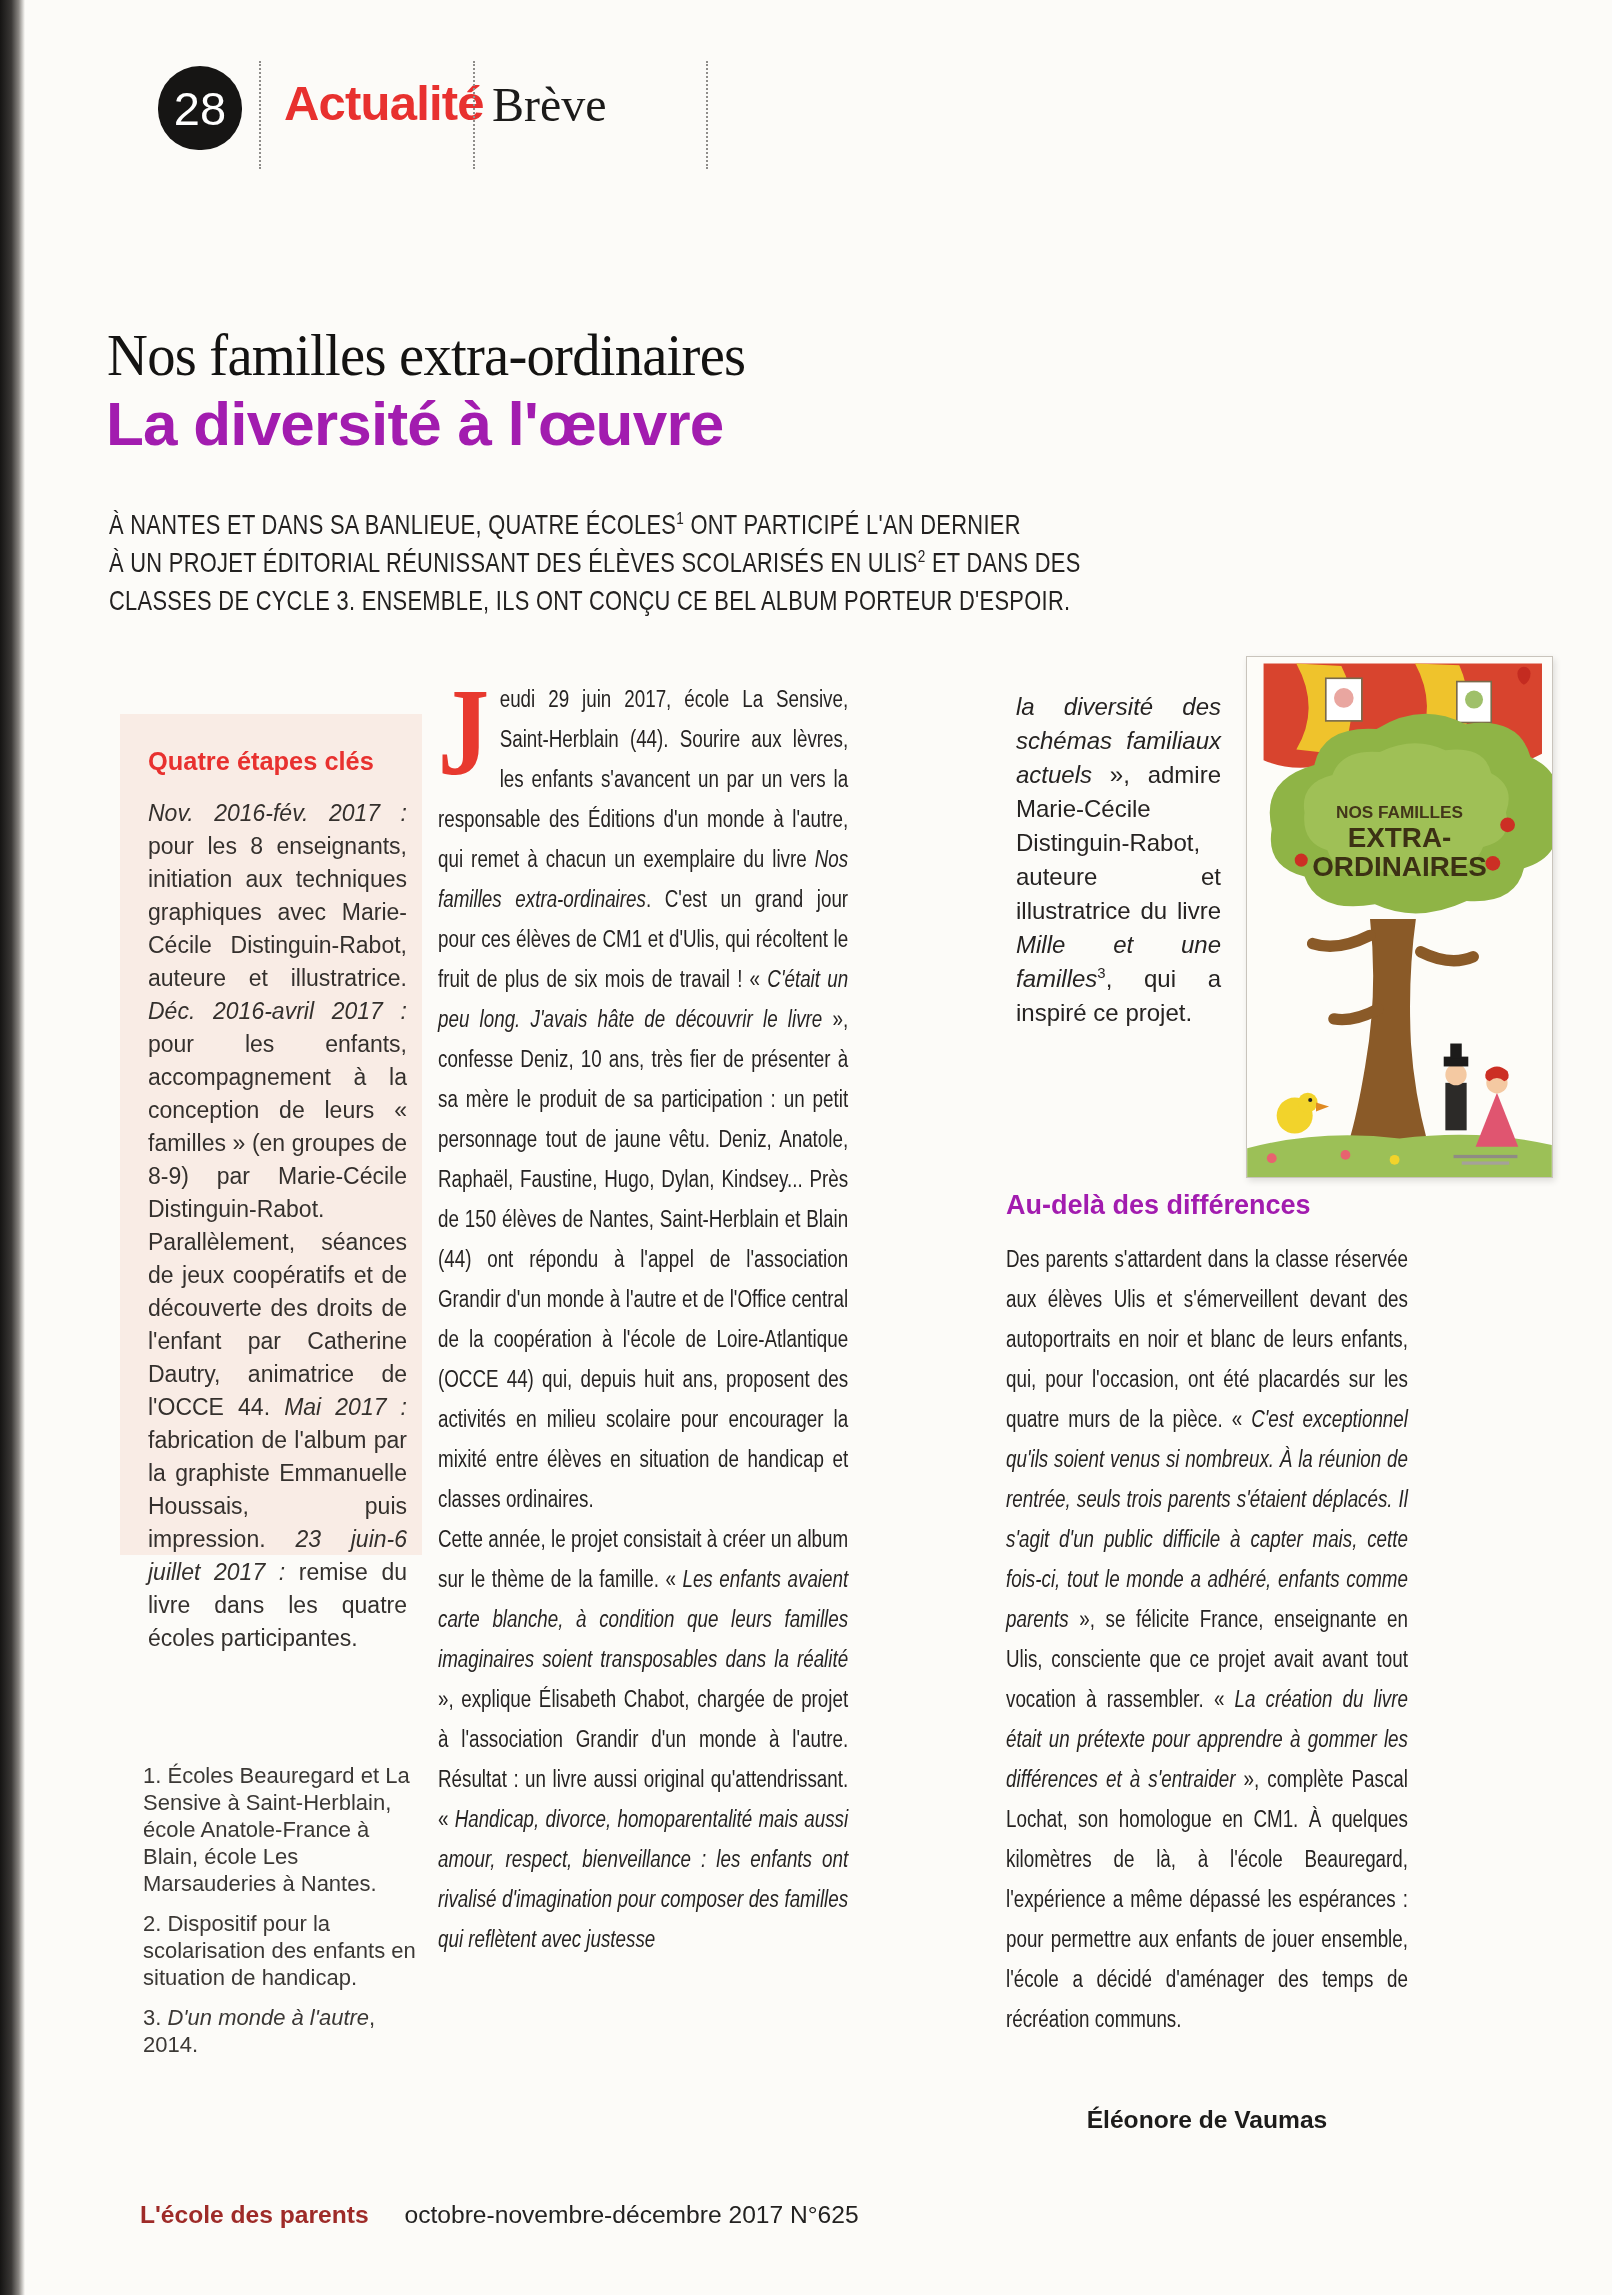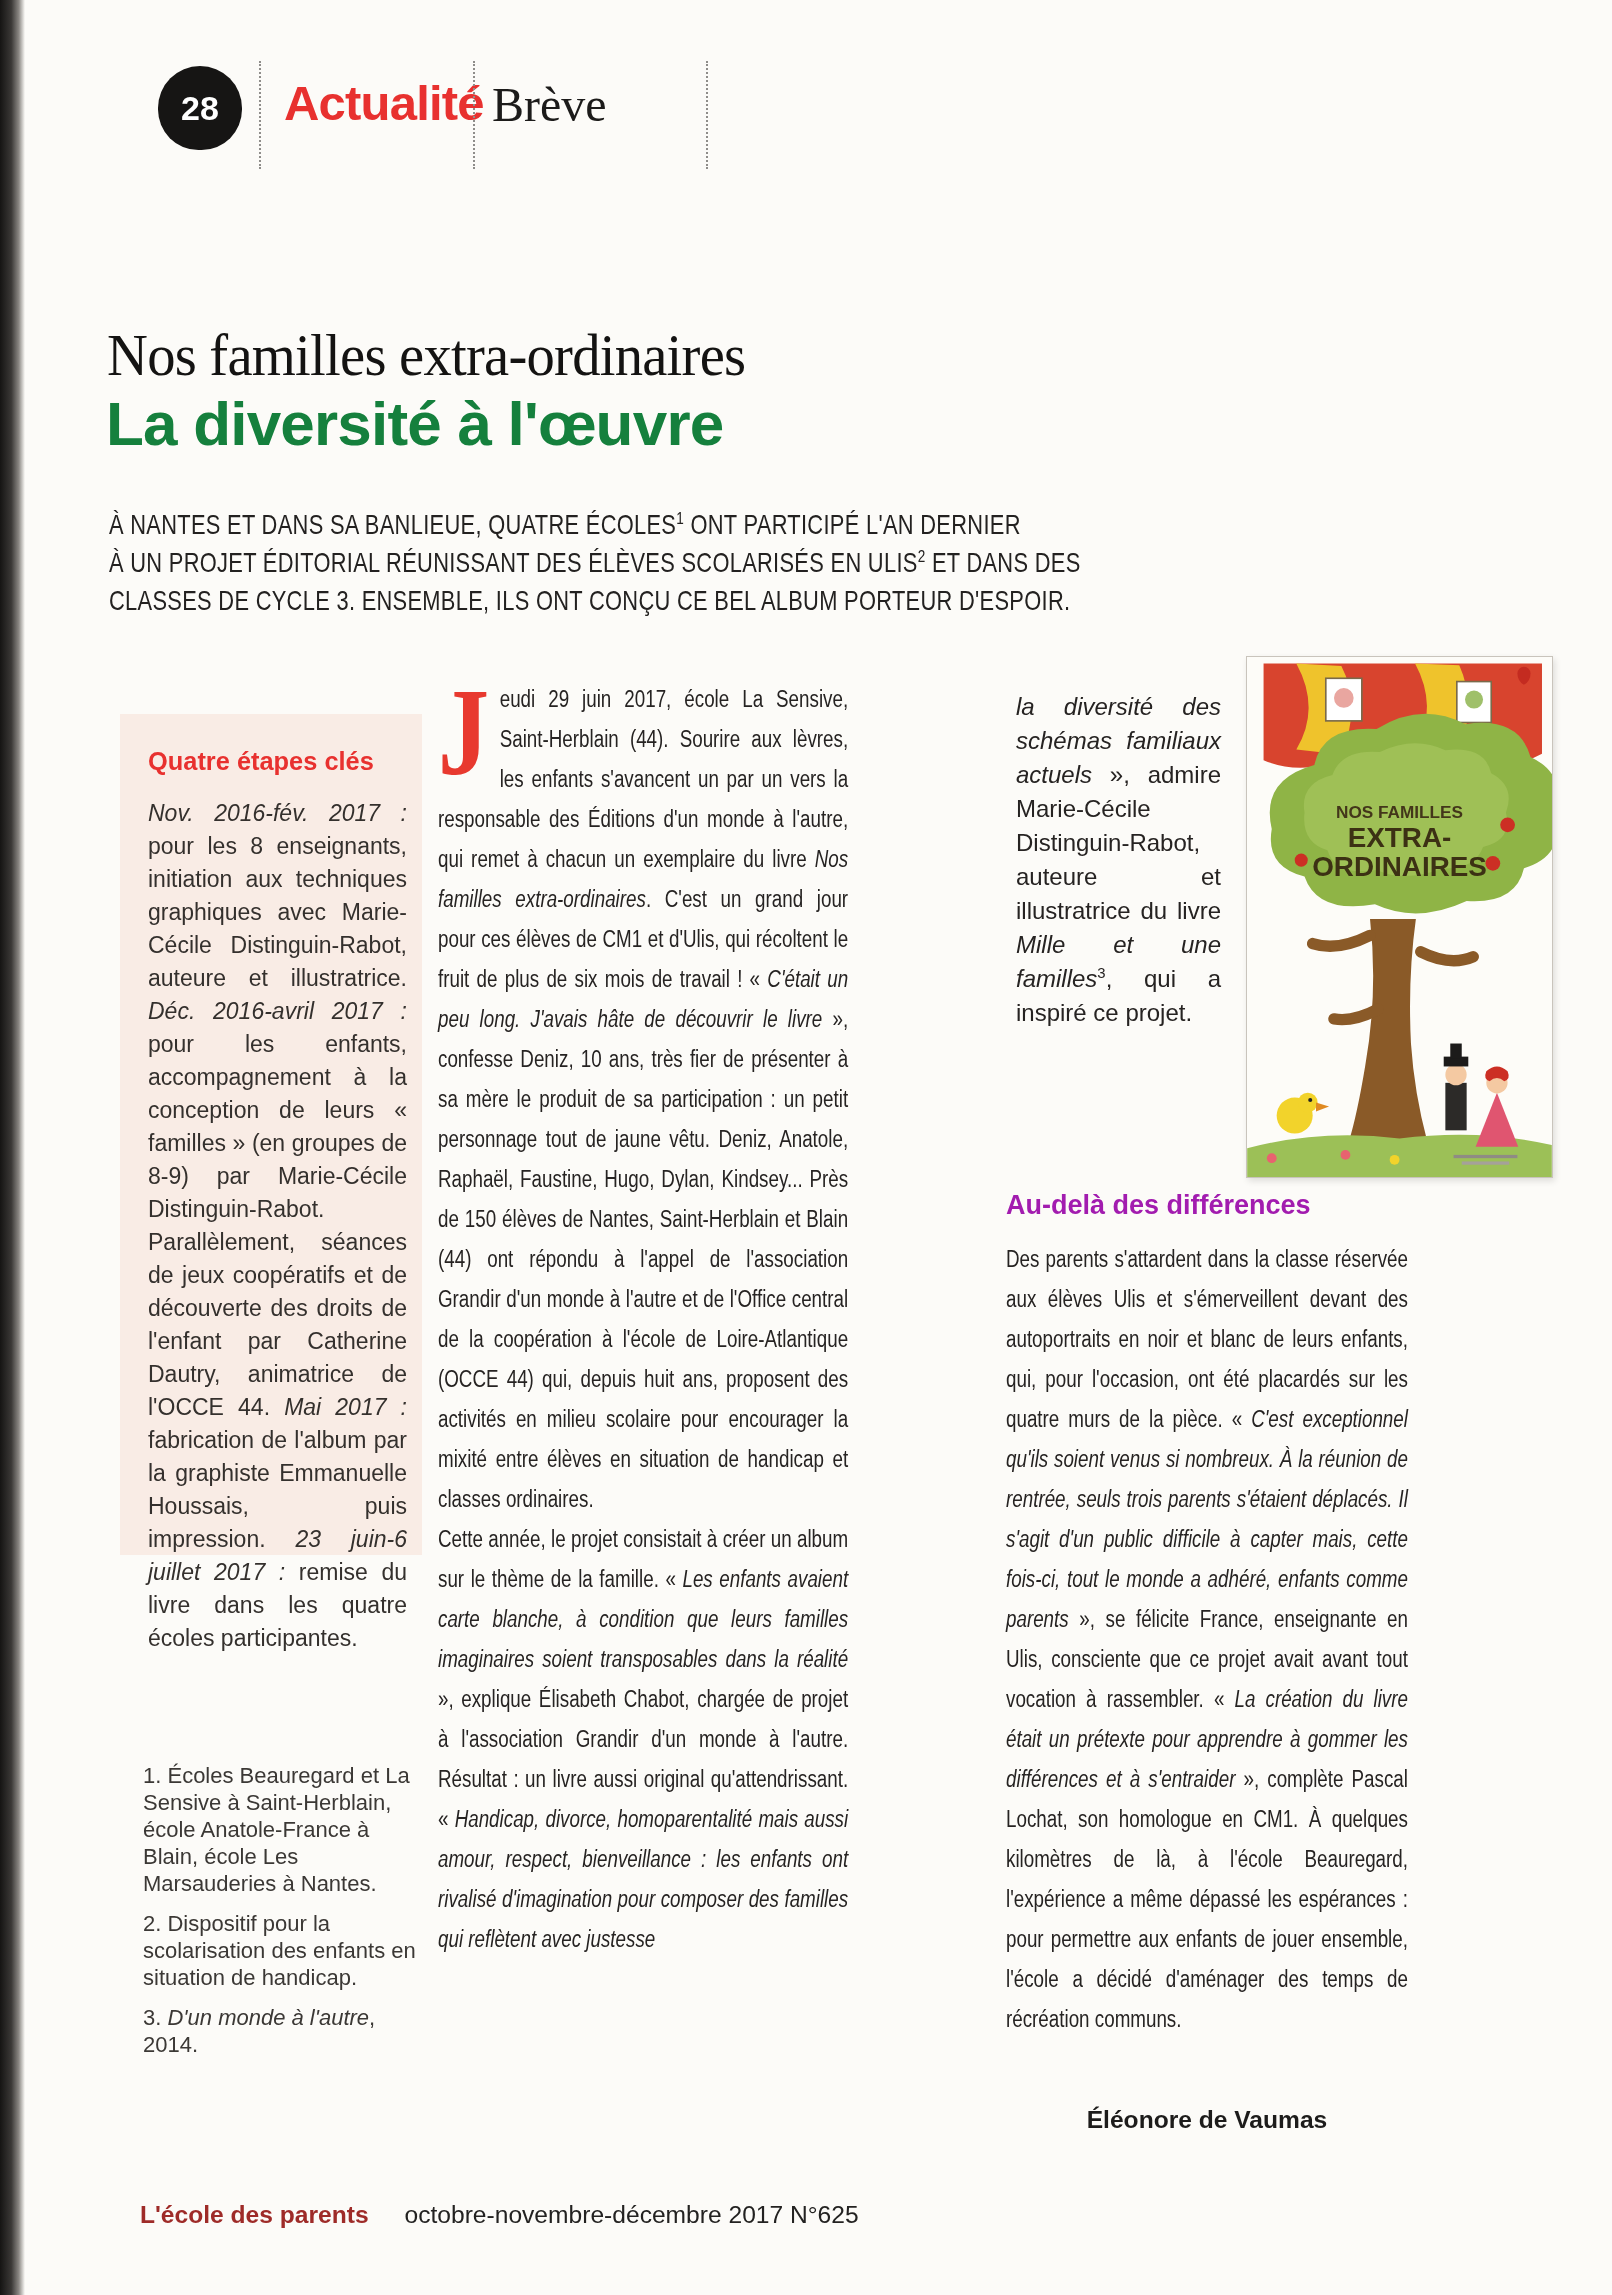--- a/index.html
+++ b/index.html
@@ -7,29 +7,29 @@
         font-family:"Liberation Sans",sans-serif;color:#262322;}
   .abs{position:absolute;}
 
   
   .scan-edge{left:0;top:0;width:24.6px;height:2295px;
     background:linear-gradient(90deg,#151413 0%,#3a3836 45%,#8a8783 75%,rgba(160,157,150,0) 100%);}
 
   
   .page-num{left:158px;top:66px;width:84px;height:84px;border-radius:52% 52% 50% 50%;
     background:#161514;color:#fff;display:flex;align-items:center;justify-content:center;
-    font-size:34px;font-weight:bold;}
+    font-size:47px;font-weight:normal;}
   .vrule{top:61px;height:108px;width:0;border-left:2.5px dotted #8f8d8a;}
   .section-label{left:284px;top:75px;font-size:49px;font-weight:800;color:#e8312f;letter-spacing:-0.8px;}
   .rubric-label{left:492px;top:77px;font-size:48px;font-family:"Liberation Serif",serif;color:#1c1b1a;}
 
   
   .kicker{left:107px;top:321px;font-family:"Liberation Serif",serif;font-size:59px;color:#141312;
     transform:scaleX(0.96);transform-origin:left top;letter-spacing:-0.8px;}
-  .headline{left:106px;top:388px;font-size:62px;font-weight:bold;color:#15803d;letter-spacing:-0.8px;}
+  .headline{left:106px;top:388px;font-size:62px;font-weight:bold;color:#a21caf;letter-spacing:-0.8px;}
 
   .standfirst{left:109px;top:506px;color:#232120;transform:scaleX(0.78);transform-origin:left top;}
   .standfirst div{white-space:nowrap;font-size:28px;line-height:38px;letter-spacing:0.4px;}
   .sup{vertical-align:super;font-size:0.62em;line-height:0;}
   .it{font-style:italic;}
 
   
   .sidebar{left:120px;top:682px;width:302px;height:841px;background:#f9ece5;
     background-image:radial-gradient(#f0d2c9 14%,rgba(255,255,255,0) 15%);background-size:5.7px 5.7px;
     box-sizing:border-box;padding:33px 15px 0 28px;margin-top:32px;}

